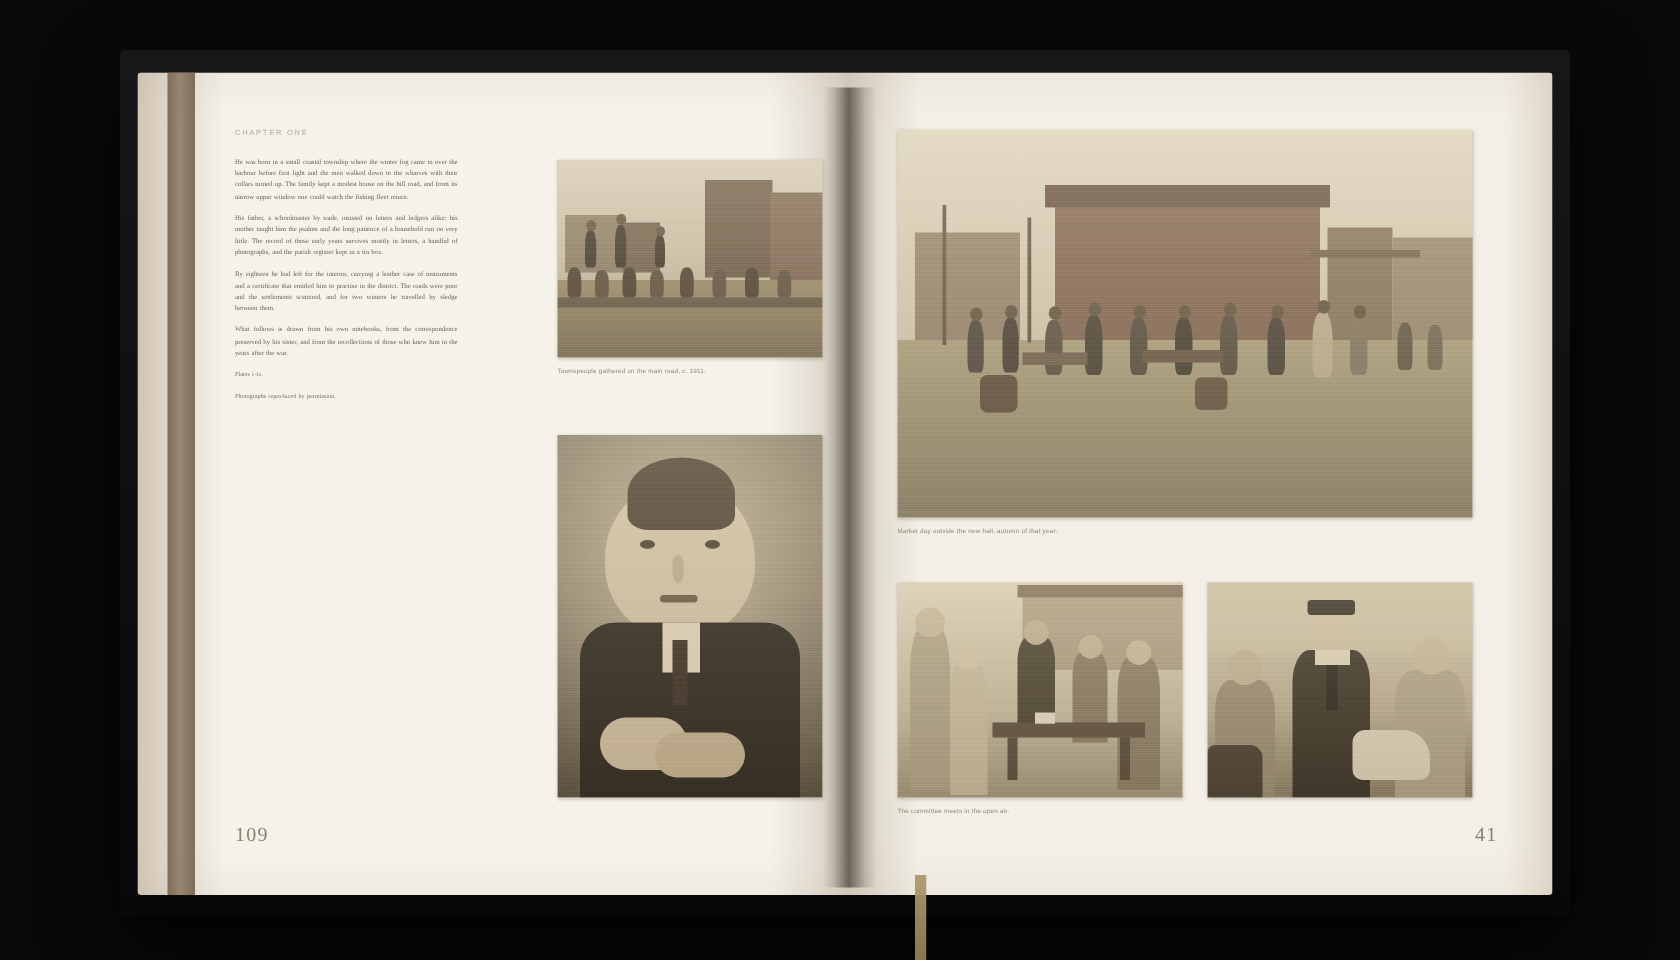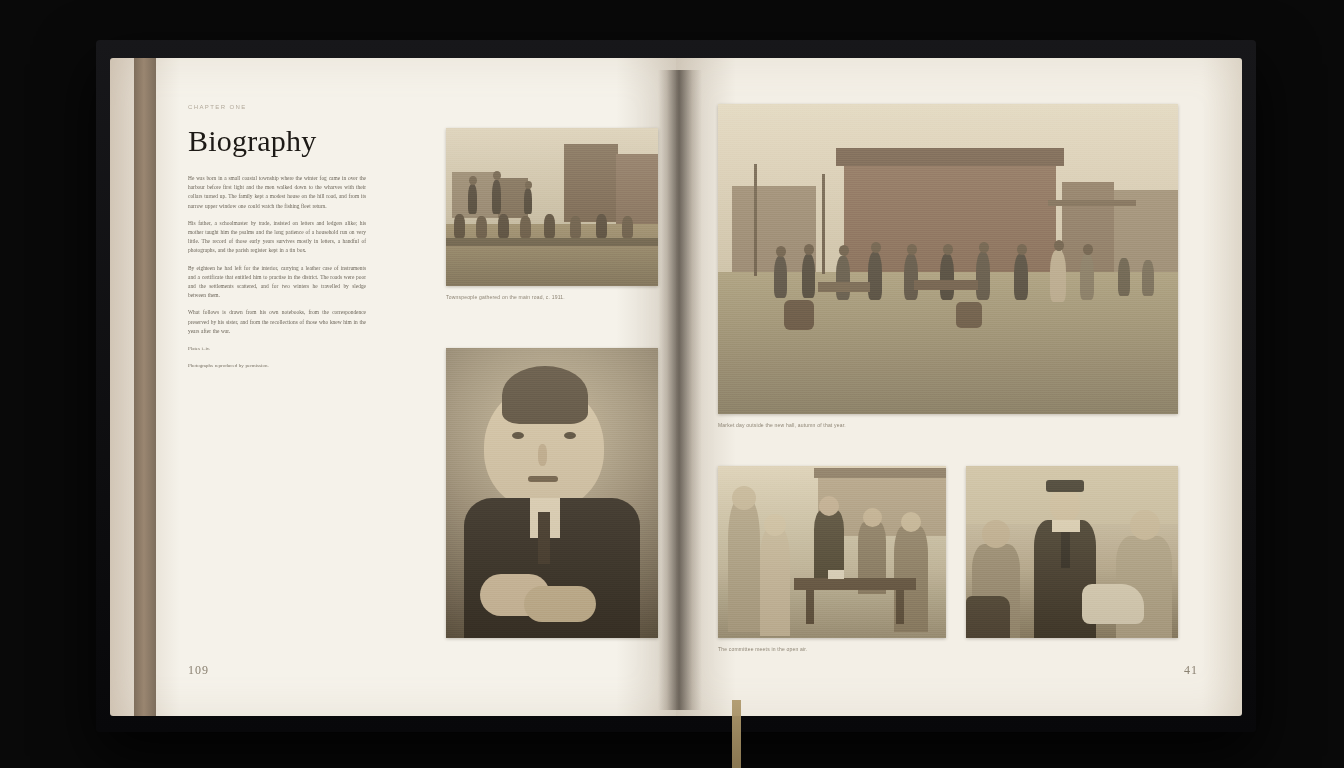--- a/index.html
+++ b/index.html
@@ -176,21 +176,21 @@
   #photo-table {
     left: 42px; top: 408px; width: 228px; height: 172px;
   }
   #photo-interior {
     left: 290px; top: 408px; width: 212px; height: 172px;
   }
 
   .folio {
     position: absolute;
     font-family: "Liberation Serif", serif;
-    font-size: 12px;
+    font-size: 16px;
     color: #8a8171;
     letter-spacing: 1px;
   }
   #folio-left  { left: 78px;  bottom: 38px; }
   #folio-right { right: 44px; bottom: 38px; }
 
   
   .ribbon {
     position: absolute;
     left: 636px;
@@ -230,21 +230,20 @@
     <div class="book-cover"></div>
 
     <div class="pages">
 
       <div class="page page-left">
         <div class="cloth-strip"></div>
 
         <div class="left-inner">
           <div class="eyebrow">CHAPTER ONE</div>
 
-          <h1 class="page-title">Biography</h1>
 
           <div class="body-col">
             <p class="para">He was born in a small coastal township where the winter fog came in over the harbour before first light and the men walked down to the wharves with their collars turned up. The family kept a modest house on the hill road, and from its narrow upper window one could watch the fishing fleet return.</p>
             <p class="para">His father, a schoolmaster by trade, insisted on letters and ledgers alike; his mother taught him the psalms and the long patience of a household run on very little. The record of those early years survives mostly in letters, a handful of photographs, and the parish register kept in a tin box.</p>
             <p class="para">By eighteen he had left for the interior, carrying a leather case of instruments and a certificate that entitled him to practise in the district. The roads were poor and the settlements scattered, and for two winters he travelled by sledge between them.</p>
             <p class="para">What follows is drawn from his own notebooks, from the correspondence preserved by his sister, and from the recollections of those who knew him in the years after the war.</p>
             <p class="para small">Plates i–iv.</p>
             <p class="para small">Photographs reproduced by permission.</p>
           </div>
         </div>

